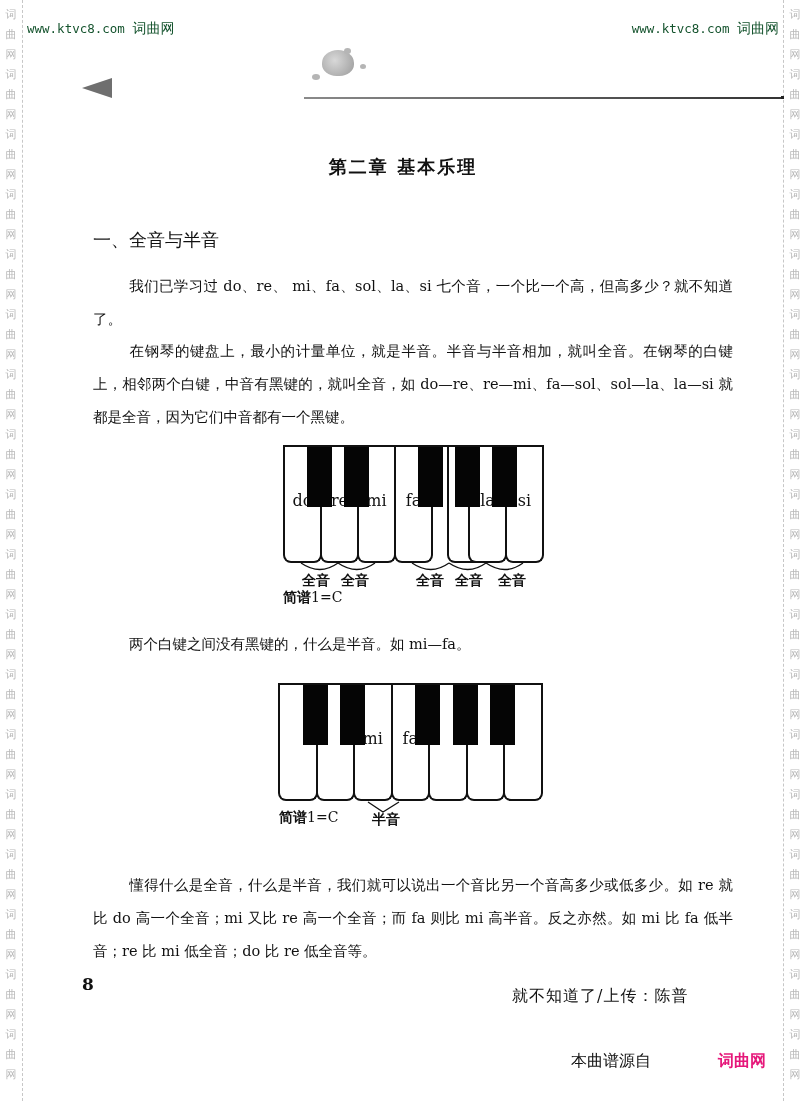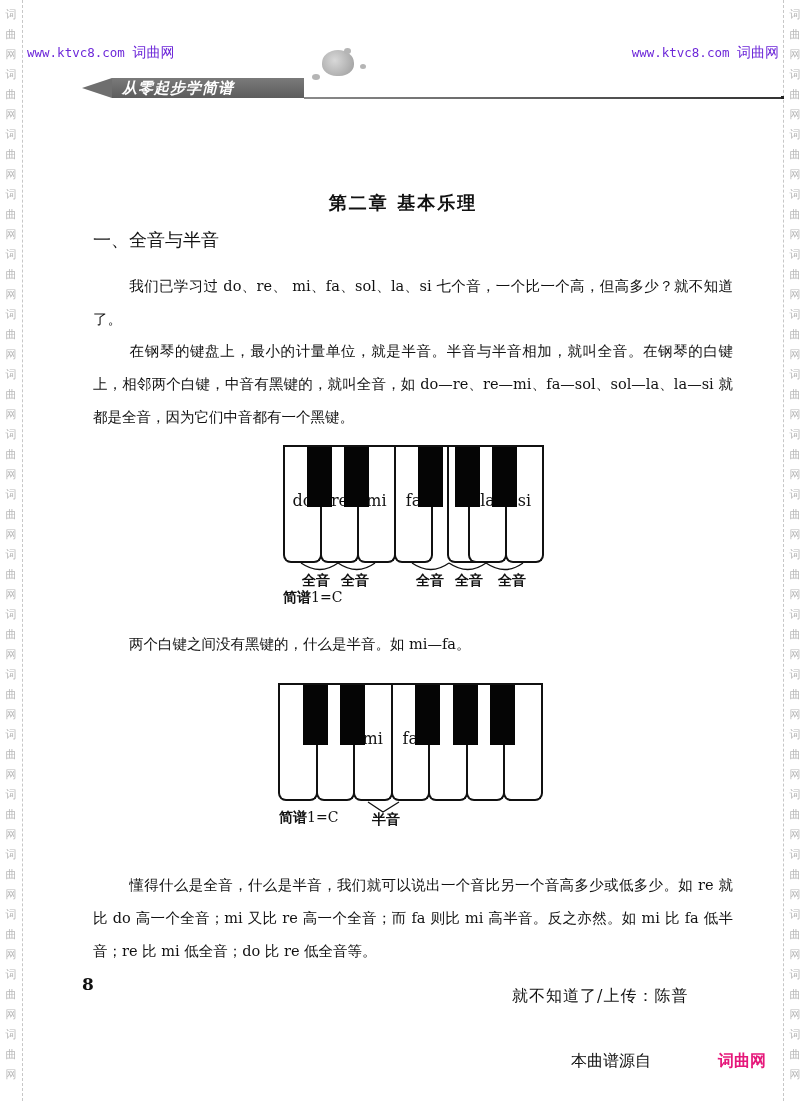--- a/index.html
+++ b/index.html
@@ -12,22 +12,22 @@
     position: absolute; top: 0; width: 22px; height: 1101px;
     display: flex; flex-direction: column; align-items: center;
     color: #b9b9b9; font-family: "DejaVu Sans", sans-serif; font-size: 11px; line-height: 20px;
   }
   .side.left { left: 0; border-right: 1px dashed #c7c7c7; }
   .side.right { right: 0; border-left: 1px dashed #c7c7c7; }
   .side .grp { display: flex; flex-direction: column; align-items: center; margin-bottom: 0; height: 60px; }
   .side .grp span { height: 20px; }
 
   .site {
-    position: absolute; top: 44px; font-family: "DejaVu Sans Mono", "Liberation Mono", monospace;
-    font-size: 12.5px; color: #6d28d9;
+    position: absolute; top: 20px; font-family: "DejaVu Sans Mono", "Liberation Mono", monospace;
+    font-size: 12.5px; color: #14532d;
   }
   .site .cn { font-family: "DejaVu Sans", sans-serif; font-size: 14px; }
   .site.left { left: 27px; }
   .site.right { right: 27px; }
 
   .banner { position: absolute; left: 82px; top: 60px; width: 700px; height: 42px; }
   .banner .arrow {
     position: absolute; left: 0; top: 18px; width: 0; height: 0;
     border-top: 10px solid transparent; border-bottom: 10px solid transparent;
     border-right: 30px solid #6f6f6f;
@@ -46,21 +46,21 @@
   .banner .dot { position: absolute; right: -2px; top: 36px; width: 3px; height: 3px; background: #222; }
   .banner .heart {
     position: absolute; left: 240px; top: -10px; width: 32px; height: 26px;
     background: radial-gradient(circle at 40% 40%, #d8d8d8, #9a9a9a);
     border-radius: 50% 50% 45% 45%;
   }
   .banner .bubble { position: absolute; border-radius: 50%; background: #b5b5b5; }
 
   .chapter {
     position: absolute; top: 155px; left: 0; width: 806px; text-align: center;
-    font-family: "DejaVu Serif", serif; font-weight: bold; font-size: 18px; letter-spacing: 2px; margin-top: 36px;
+    font-family: "DejaVu Serif", serif; font-weight: bold; font-size: 18px; letter-spacing: 2px;
   }
   .section {
     position: absolute; top: 228px; left: 93px;
     font-family: "DejaVu Sans", sans-serif; font-size: 18px; font-weight: normal;
   }
   .para {
     position: absolute; left: 93px; width: 640px;
     font-size: 14.5px; line-height: 33px; text-align: justify;
   }
   .para .indent { display: inline-block; width: 36px; }
@@ -277,21 +277,20 @@
   <span>www.ktvc8.com</span>
   <span class="cn">词曲网</span>
 </div>
 <div class="site right">
   <span>www.ktvc8.com</span>
   <span class="cn">词曲网</span>
 </div>
 
 <div class="banner">
   <div class="arrow"></div>
-  <div class="bar">从零起步学简谱</div>
   <div class="line"></div>
   <div class="dot"></div>
   <div class="heart"></div>
   <div class="bubble" style="left:230px;top:14px;width:8px;height:6px;"></div>
   <div class="bubble" style="left:262px;top:-12px;width:7px;height:6px;"></div>
   <div class="bubble" style="left:278px;top:4px;width:6px;height:5px;"></div>
 </div>
 
 <div class="chapter">第二章  基本乐理</div>
 <div class="section">一、全音与半音</div>

